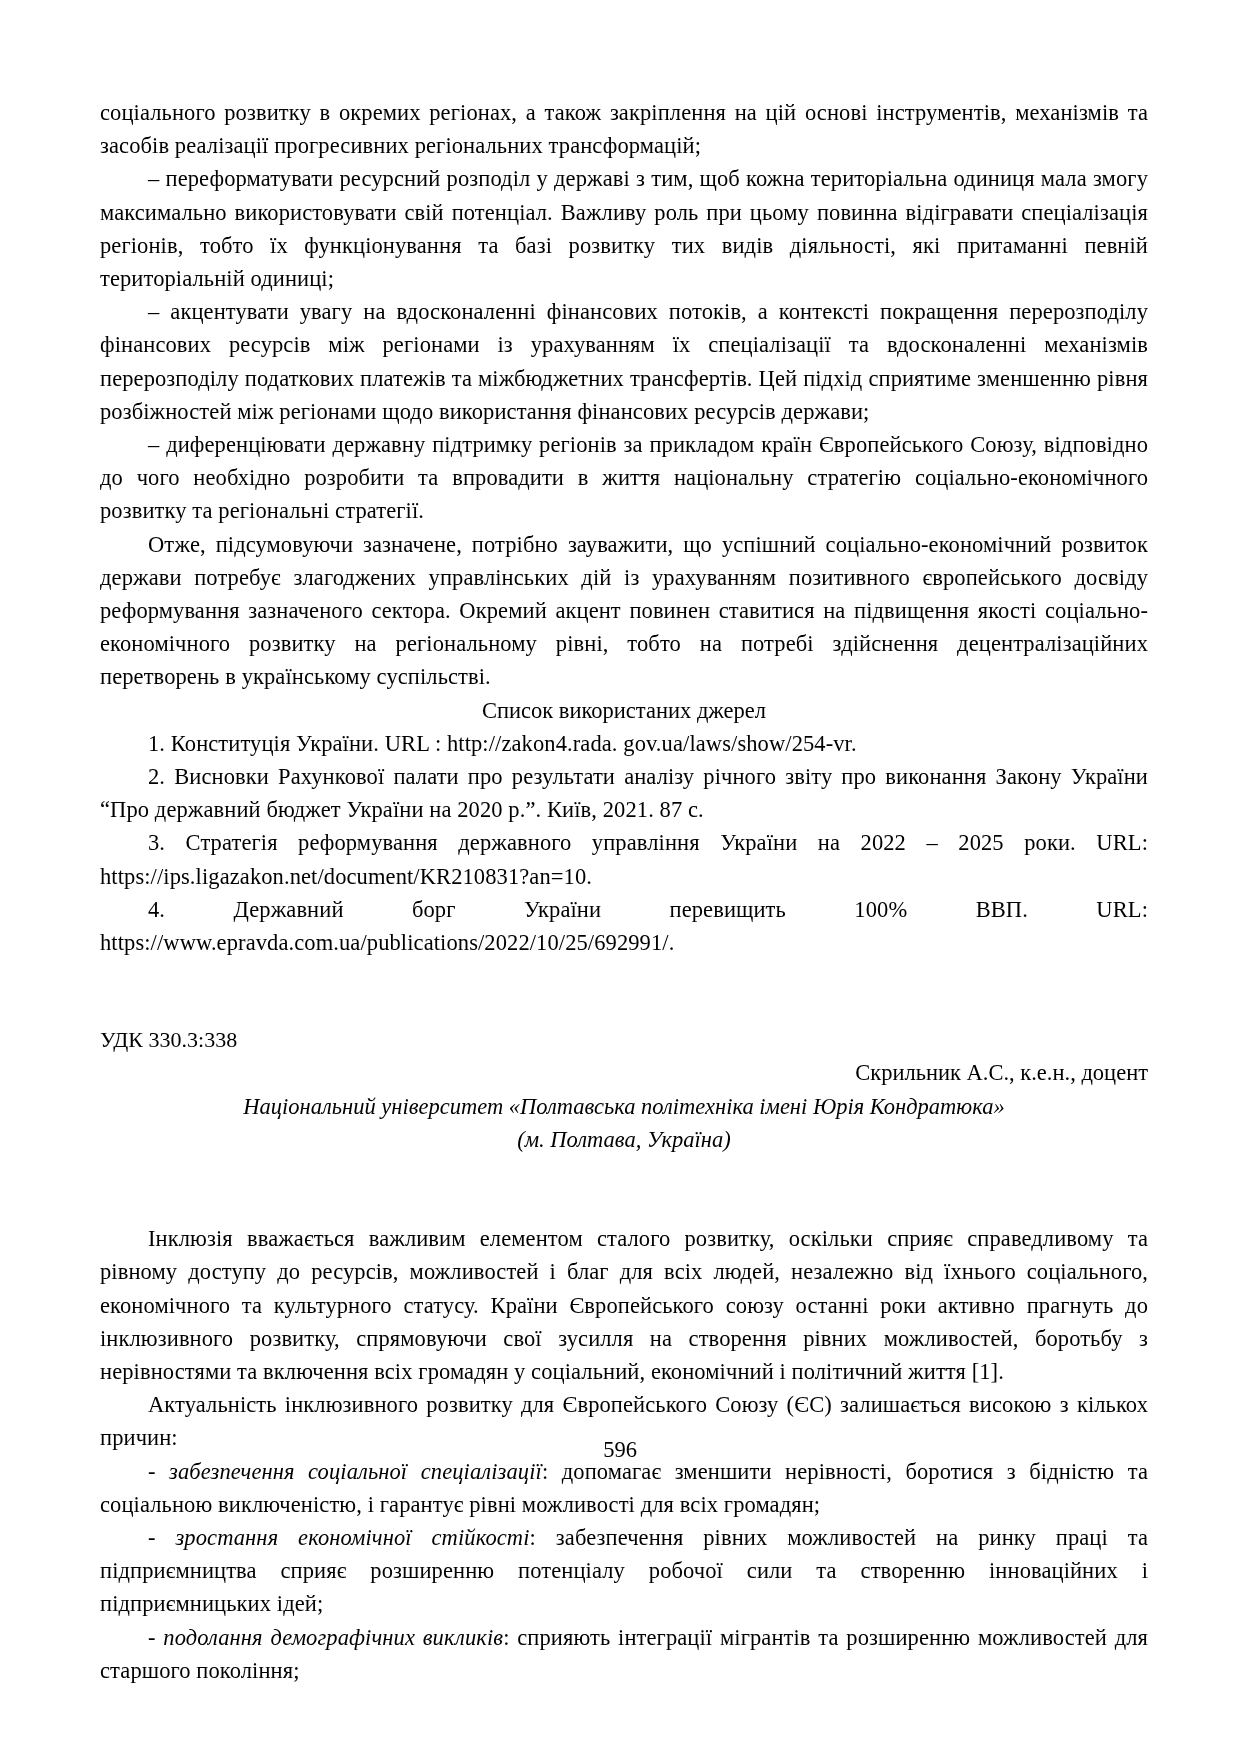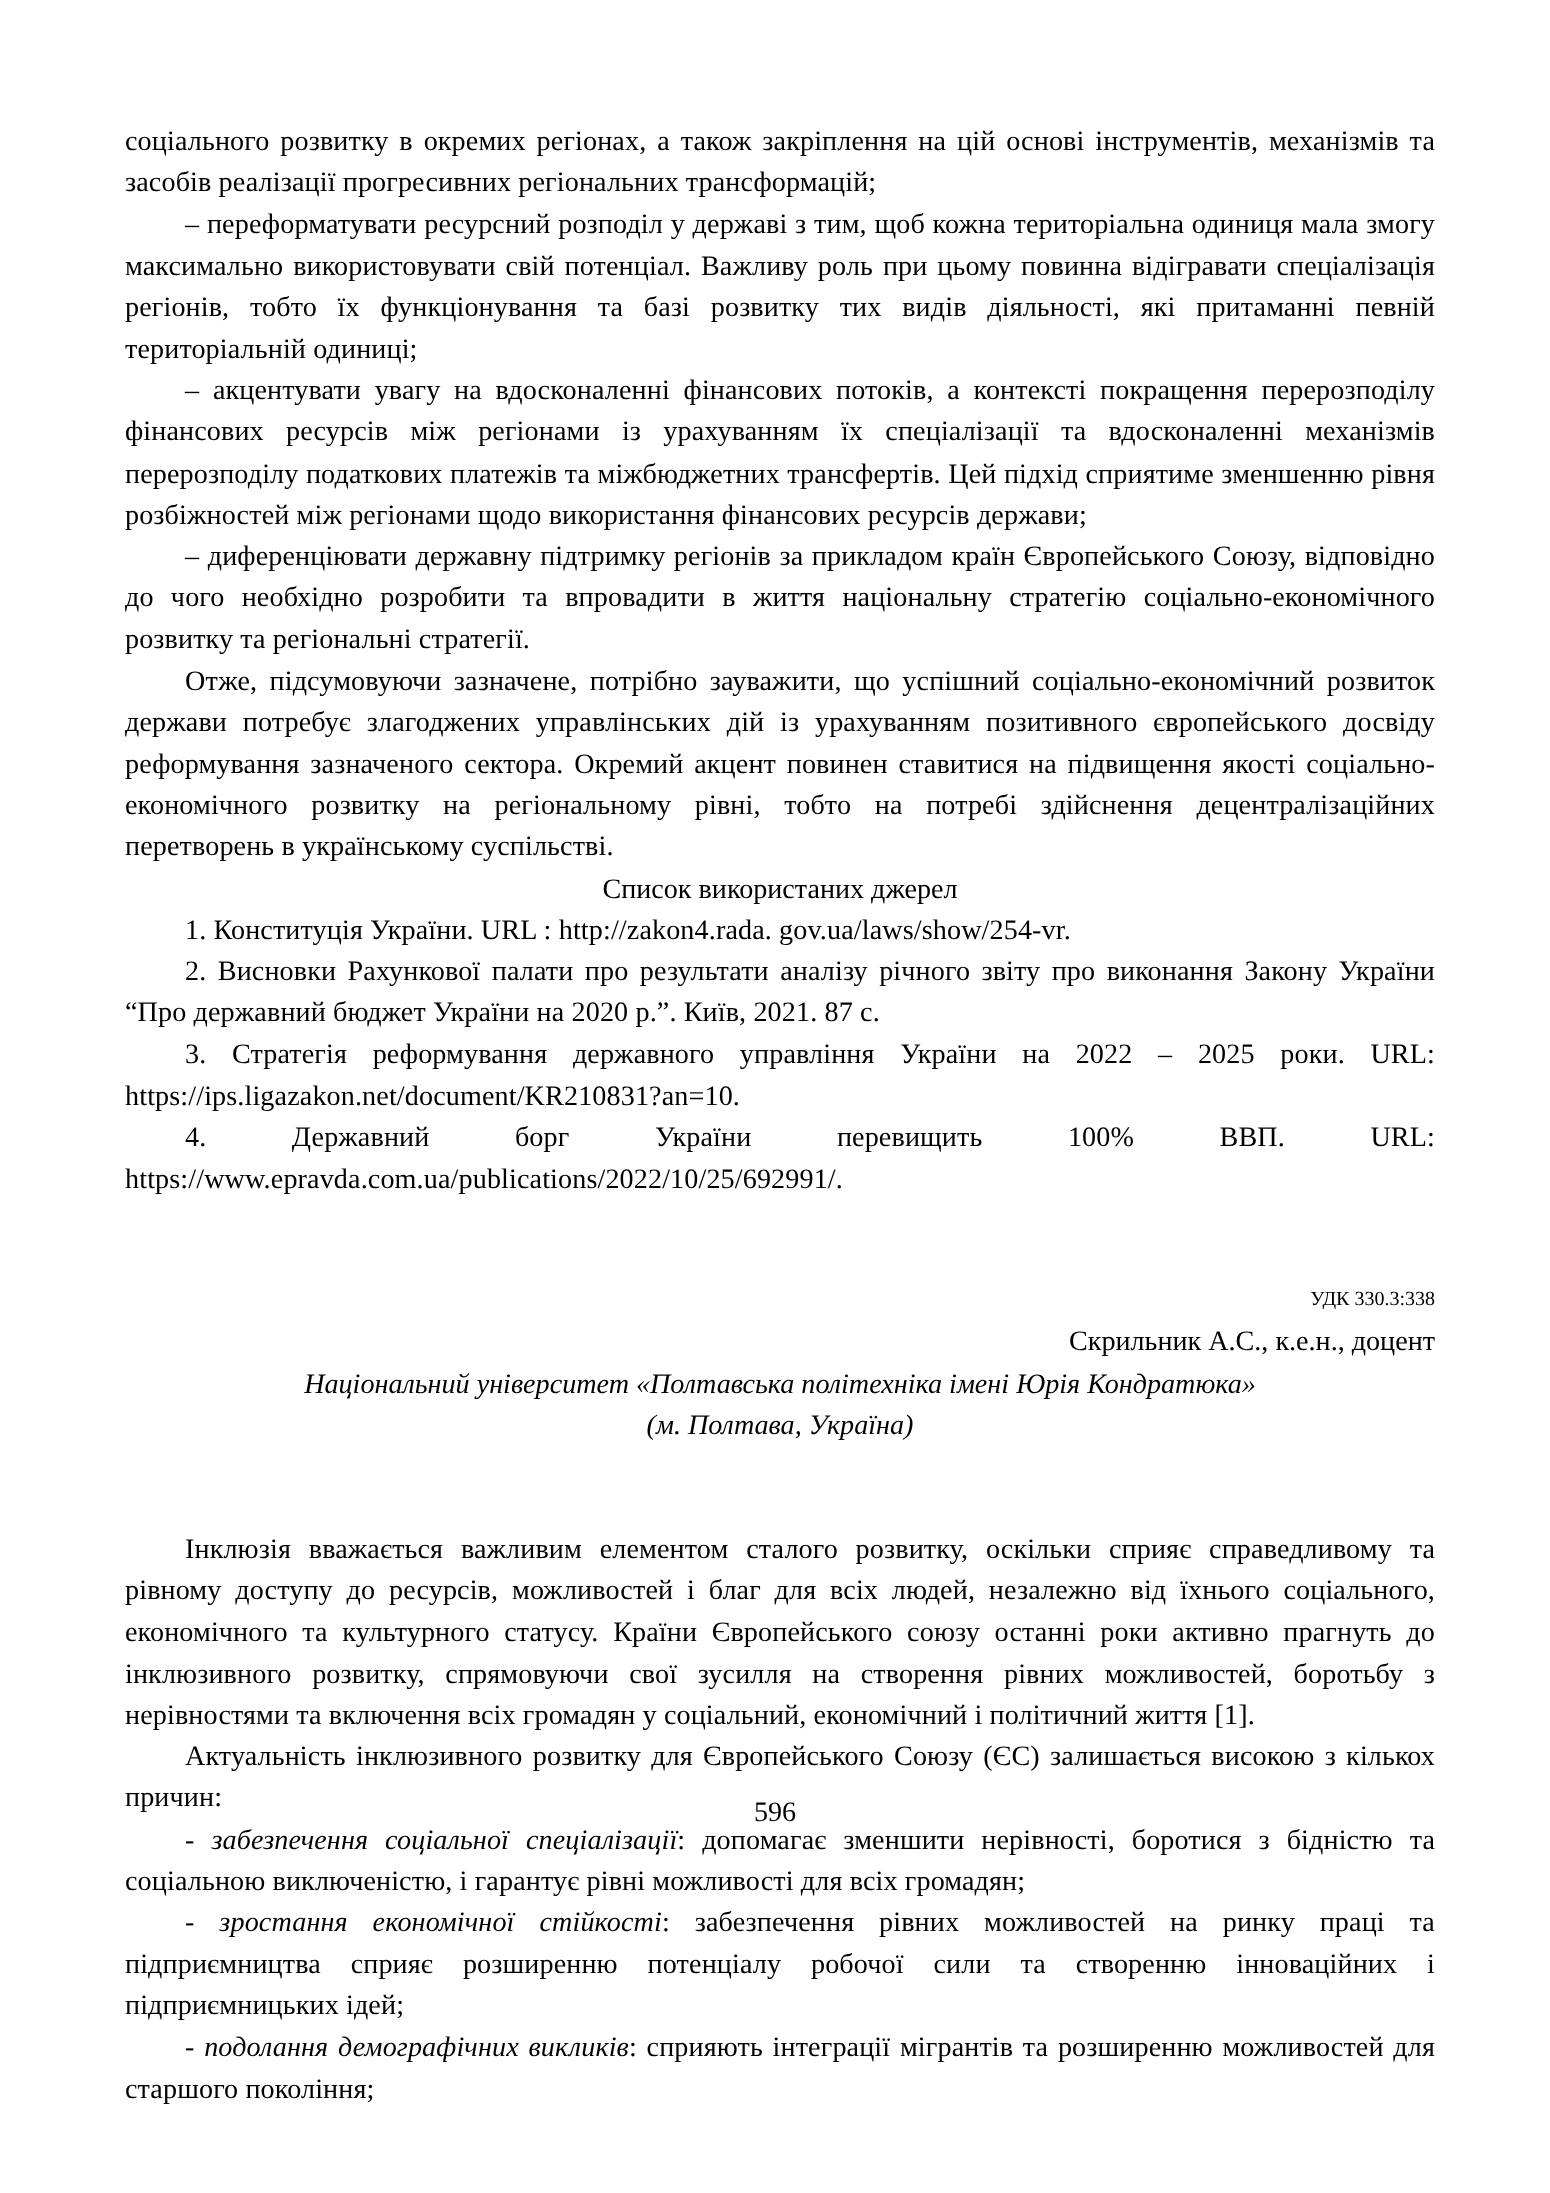--- a/index.html
+++ b/index.html
@@ -40,23 +40,23 @@
   }
   .italic { font-style: italic; }
   .section-head {
     font-size: 22.5px;
     line-height: 33.2px;
     font-weight: normal;
     text-align: center;
     margin: 0;
   }
   .udk {
-    font-size: 16px;
+    font-size: 22px;
     line-height: 33.2px;
-    text-align: right;
+    text-align: left;
     margin: 0;
   }
   .author-line {
     font-size: 22.5px;
     line-height: 33.2px;
     text-align: right;
     margin: 0;
   }
   .affil-line {
     font-size: 22.5px;

